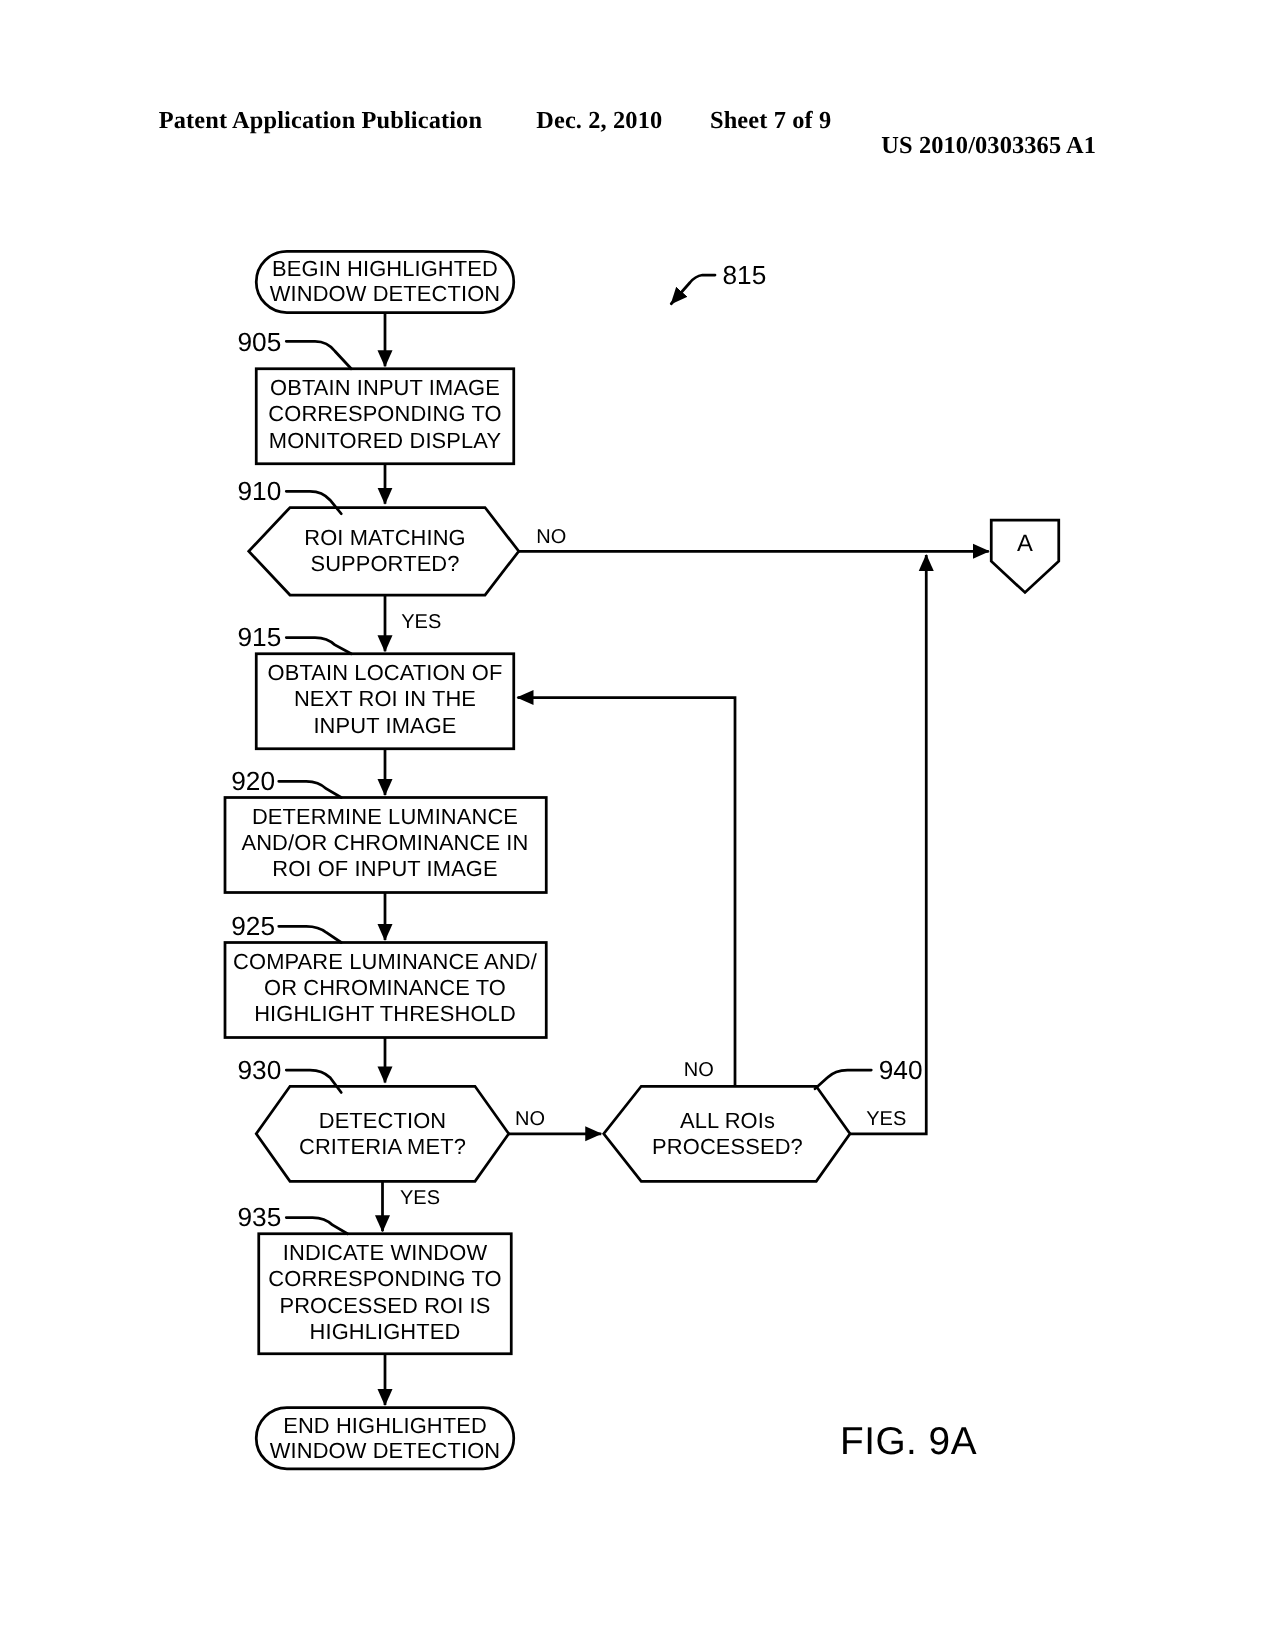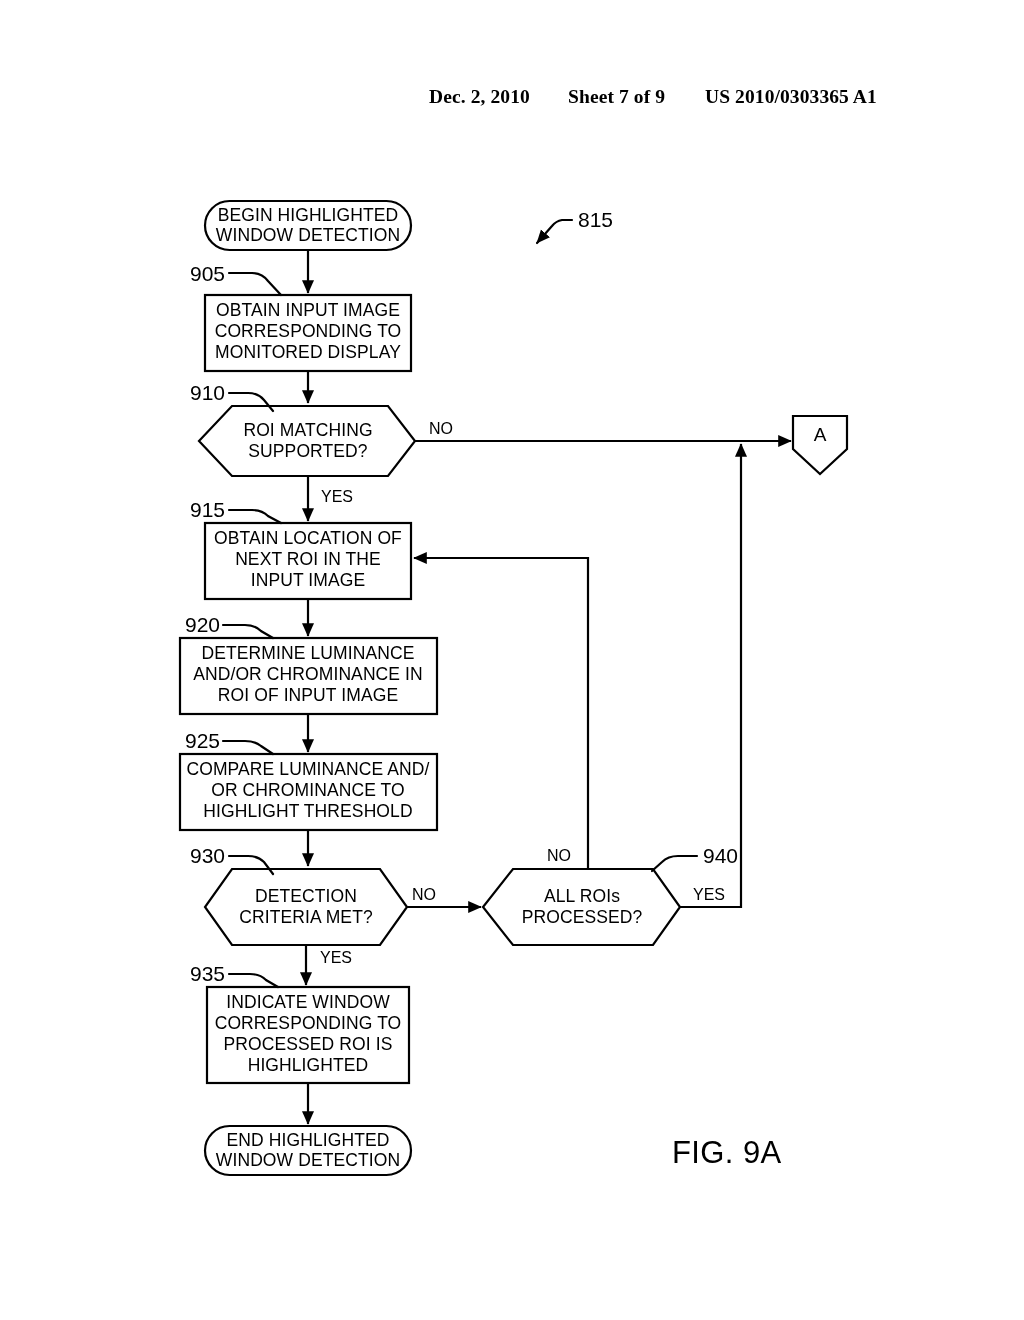--- a/index.html
+++ b/index.html
@@ -31,21 +31,21 @@
     font-family: "Liberation Serif", serif;
     font-weight: bold;
     font-size: 19.5px;
     letter-spacing: 0.1px;
     white-space: nowrap;
   }
   .pub-header .seg { position: absolute; top: 0; }
   .seg-pub   { left: 127px; }
   .seg-date  { left: 429px; }
   .seg-sheet { left: 568px; }
-  .seg-num   { left: 705px; }
+  .seg-num   { left: 705px; margin-top: 20px; }
 
   
   #flow {
     position: absolute;
     left: 0;
     top: 0;
     width: 1024px;
     height: 1320px;
   }
   .shape {
@@ -91,20 +91,21 @@
     font-size: 19px;
     text-anchor: middle;
   }
 </style>
 </head>
 <body>
 
 <div class="page">
 
   <div class="pub-header">
+    <span class="seg seg-pub">Patent Application Publication</span>
     <span class="seg seg-date">Dec. 2, 2010</span>
     <span class="seg seg-sheet">Sheet 7 of 9</span>
     <span class="seg seg-num">US 2010/0303365 A1</span>
   </div>
 
   <svg id="flow" viewBox="0 0 1024 1320" xmlns="http://www.w3.org/2000/svg">
     <defs>
       <marker id="arrow" viewBox="0 0 10 10" refX="9.4" refY="5" markerWidth="6.2" markerHeight="6.2" orient="auto-start-reverse">
         <path d="M 0 0.6 L 10 5 L 0 9.4 z" fill="#000000"></path>
       </marker>

